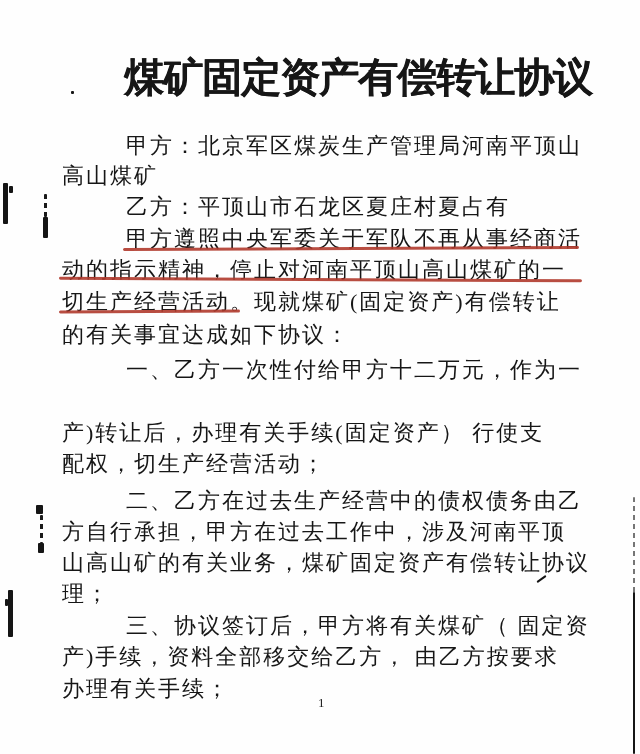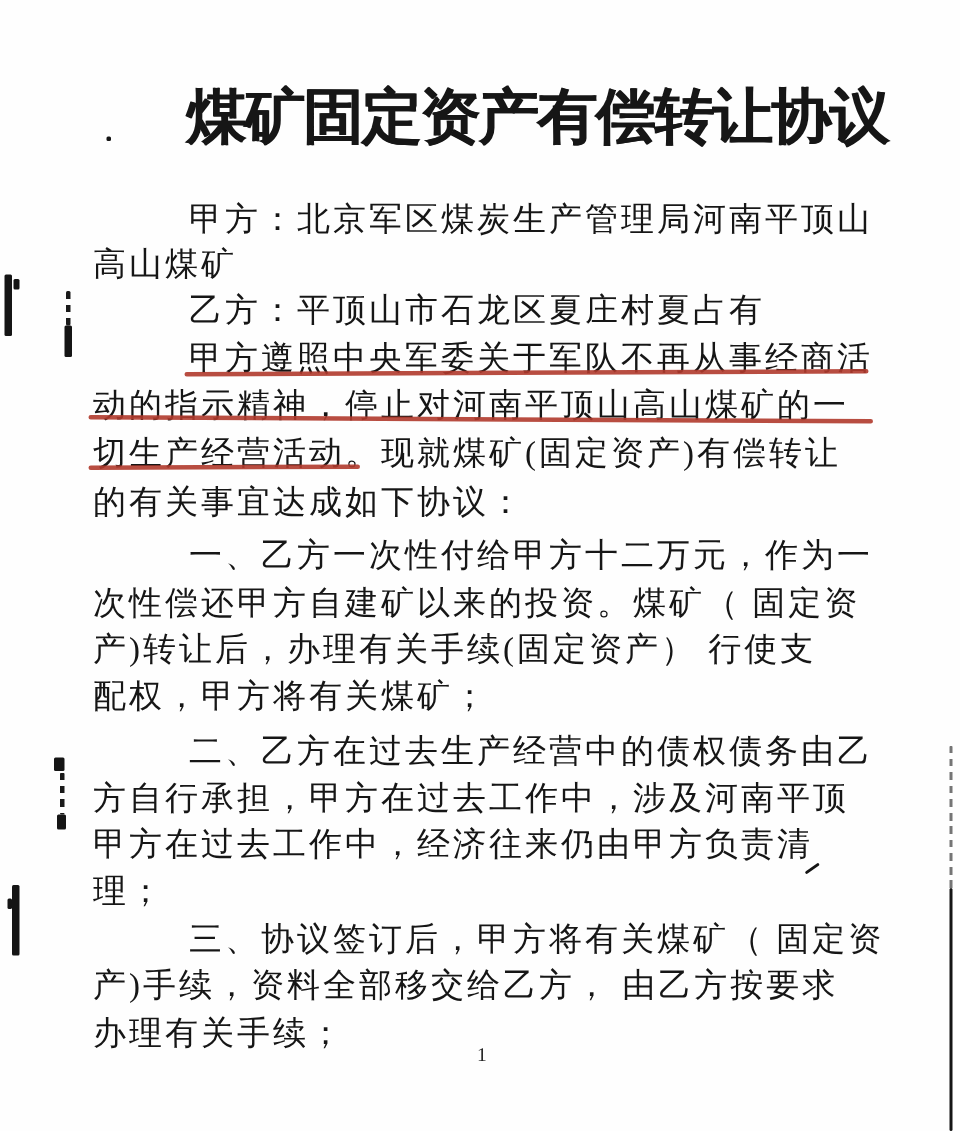--- a/index.html
+++ b/index.html
@@ -54,27 +54,26 @@
     <i class="redline r2" style="left:-3px;width:523px"></i>
   </div>
   <div class="line" style="top:287px">
     <span>切生产经营活动。现就煤矿(固定资产)有偿转让</span>
     <i class="redline" style="left:-3px;width:181px"></i>
   </div>
 
   <div class="line" style="top:320px"><span>的有关事宜达成如下协议：</span></div>
 
   <div class="line indent" style="top:355px"><span>一、乙方一次性付给甲方十二万元，作为一</span></div>
-  <div class="line" style="top:387px"><span>次性偿还甲方自建矿以来的投资。煤矿（ 固定资</span></div>
   <div class="line" style="top:418px"><span>产)转让后，办理有关手续(固定资产） 行使支</span></div>
-  <div class="line" style="top:449px"><span>配权，甲方将有关煤矿；</span></div>
+  <div class="line" style="top:449px"><span>配权，切生产经营活动；</span></div>
 
   <div class="line indent" style="top:486px"><span>二、乙方在过去生产经营中的债权债务由乙</span></div>
   <div class="line" style="top:517px"><span>方自行承担，甲方在过去工作中，涉及河南平顶</span></div>
-  <div class="line" style="top:548px"><span>甲方在过去工作中，经济往来仍由甲方负责清</span></div>
+  <div class="line" style="top:548px"><span>山高山矿的有关业务，煤矿固定资产有偿转让协议</span></div>
   <div class="line" style="top:579px"><span>理；</span></div>
 
   <div class="line" style="top:642px"><span>产)手续，资料全部移交给乙方， 由乙方按要求</span></div>
   <div class="line indent" style="top:611px"><span>三、协议签订后，甲方将有关煤矿（ 固定资</span></div>
   <div class="line" style="top:674px"><span>办理有关手续；</span></div>
 
   <div class="pagenum">1</div>
 
   <div class="mark" style="left:3px;top:183px;width:5px;height:41px"></div>
   <div class="mark" style="left:9px;top:186px;width:4px;height:7px"></div>

